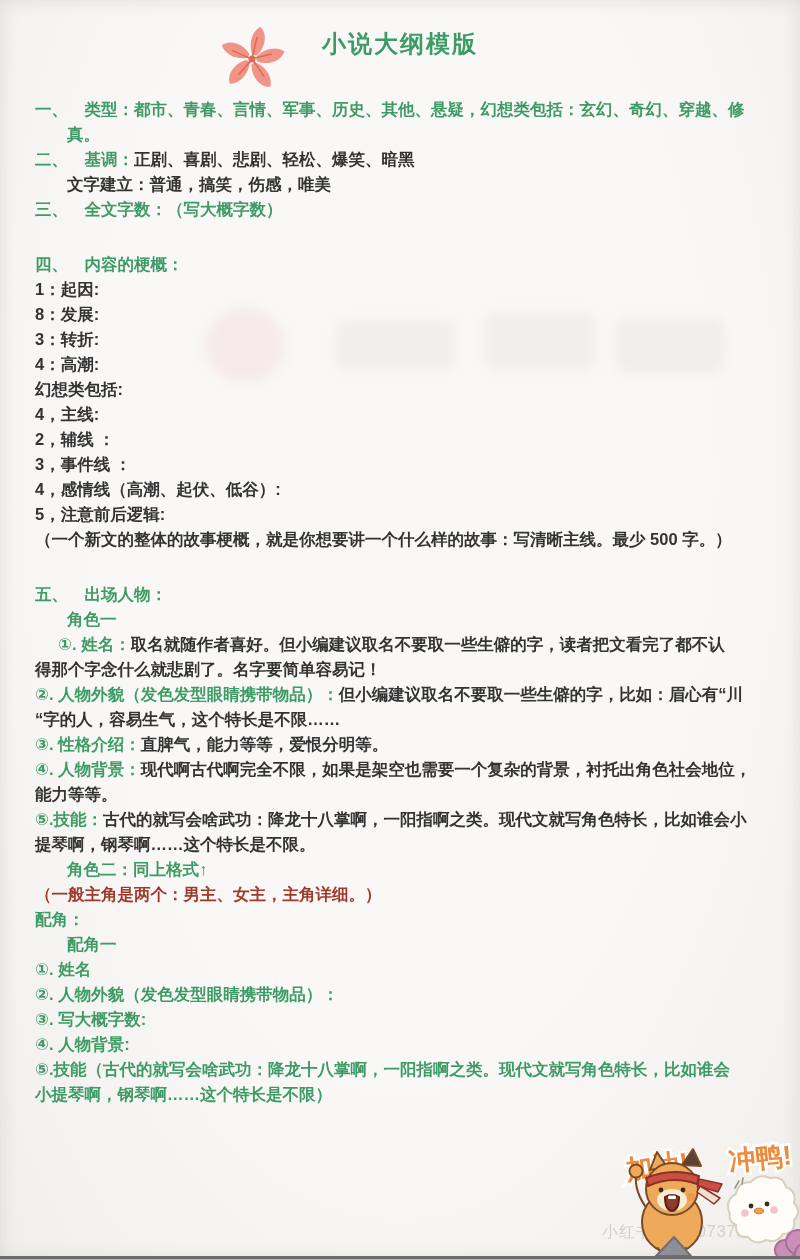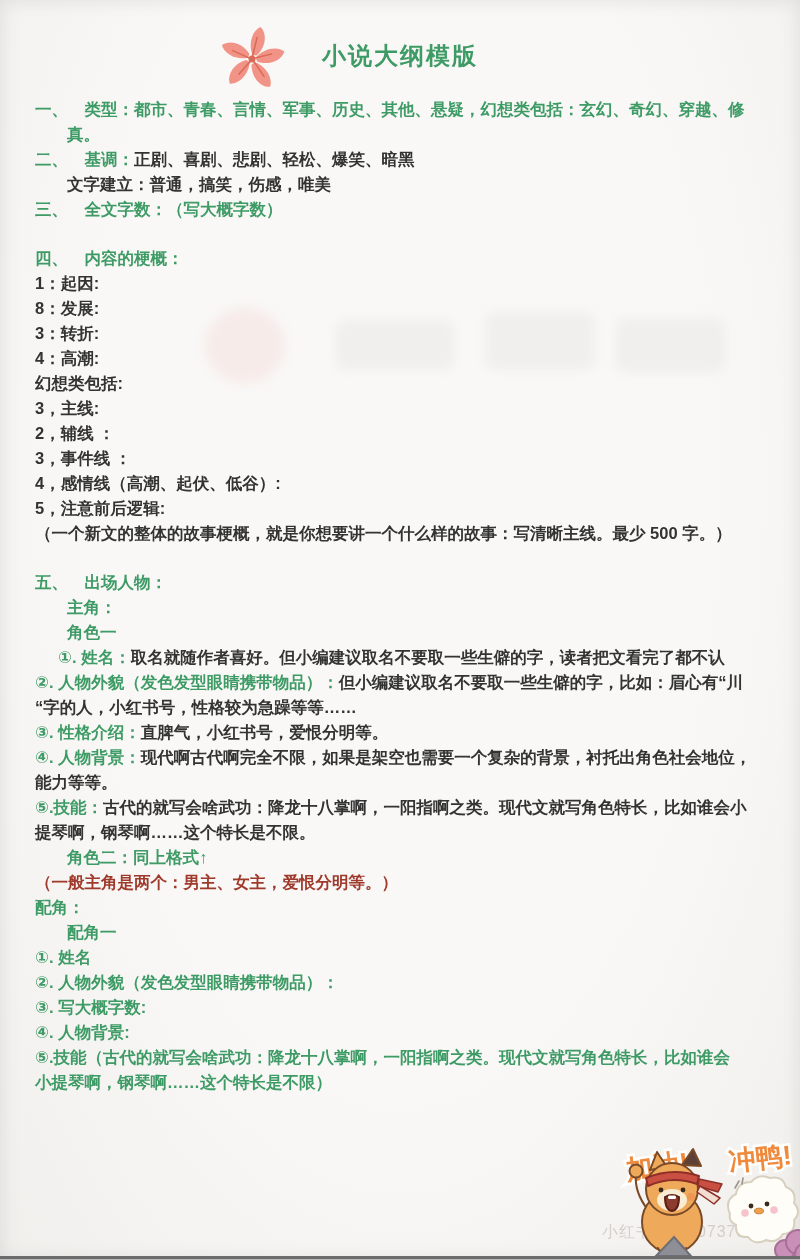--- a/index.html
+++ b/index.html
@@ -4,28 +4,28 @@
 <style>
   html,body{margin:0;padding:0;}
   .page{
     position:relative;
     width:800px;height:1260px;
     background:radial-gradient(ellipse at 50% 38%, #f9f8f6 55%, #f0efec 100%);
     overflow:hidden;
     font-family:"Liberation Sans","DejaVu Sans",sans-serif;
     box-shadow:inset 0 0 18px rgba(120,115,110,.18);
   }
-  .title-row{position:absolute;top:40px;left:0;right:0;text-align:center;}
+  .title-row{position:absolute;top:28px;left:0;right:0;text-align:center;}
   .doc-title{
     font-size:24px;font-weight:700;color:var(--green);letter-spacing:2px;
   }
   .flower{position:absolute;left:214px;top:22px;width:76px;height:72px;}
   .doc{position:absolute;top:97px;left:35px;width:735px;}
   .line{font-size:16.5px;line-height:25px;color:var(--ink);}
-  .line.gap{margin-top:24px;}
+  .line.gap{margin-top:30px;}
   .indent-1{padding-left:32px;}
   .indent-2{padding-left:23px;}
   .seg-green{color:var(--green);font-weight:700;}
   .seg-black{color:var(--ink);font-weight:700;}
   .seg-red{color:var(--red);font-weight:700;}
   
   .center-watermark{position:absolute;top:300px;left:185px;width:560px;height:95px;pointer-events:none;}
   .wm-blob{position:absolute;border-radius:10px;filter:blur(6px);}
   .wm-pink{left:20px;top:8px;width:80px;height:75px;background:rgba(235,170,170,.16);border-radius:50%;}
   .wm-g1{left:150px;top:20px;width:120px;height:50px;background:rgba(175,170,165,.10);}
@@ -87,39 +87,39 @@
       <div class="line indent-1"><span class="seg-green">真。</span></div>
       <div class="line indent-0"><span class="seg-green">二、　基调：</span><span class="seg-black">正剧、喜剧、悲剧、轻松、爆笑、暗黑</span></div>
       <div class="line indent-1"><span class="seg-black">文字建立：普通，搞笑，伤感，唯美</span></div>
       <div class="line indent-0"><span class="seg-green">三、　全文字数：（写大概字数）</span></div>
       <div class="line indent-0 gap"><span class="seg-green">四、　内容的梗概：</span></div>
       <div class="line indent-0"><span class="seg-black">1：起因:</span></div>
       <div class="line indent-0"><span class="seg-black">8：发展:</span></div>
       <div class="line indent-0"><span class="seg-black">3：转折:</span></div>
       <div class="line indent-0"><span class="seg-black">4：高潮:</span></div>
       <div class="line indent-0"><span class="seg-black">幻想类包括:</span></div>
-      <div class="line indent-0"><span class="seg-black">3，主线:</span></div>
+      <div class="line indent-0"><span class="seg-black">4，主线:</span></div>
       <div class="line indent-0"><span class="seg-black">2，辅线 ：</span></div>
       <div class="line indent-0"><span class="seg-black">3，事件线 ：</span></div>
       <div class="line indent-0"><span class="seg-black">4，感情线（高潮、起伏、低谷）:</span></div>
       <div class="line indent-0"><span class="seg-black">5，注意前后逻辑:</span></div>
       <div class="line indent-0"><span class="seg-black">（一个新文的整体的故事梗概，就是你想要讲一个什么样的故事：写清晰主线。最少 500 字。）</span></div>
       <div class="line indent-0 gap"><span class="seg-green">五、　出场人物：</span></div>
-      <div class="line indent-1"><span class="seg-green">主角：</span></div>
       <div class="line indent-1"><span class="seg-green">角色一</span></div>
       <div class="line indent-2"><span class="seg-green">①. 姓名：</span><span class="seg-black">取名就随作者喜好。但小编建议取名不要取一些生僻的字，读者把文看完了都不认</span></div>
+      <div class="line indent-0"><span class="seg-black">得那个字念什么就悲剧了。名字要简单容易记！</span></div>
       <div class="line indent-0"><span class="seg-green">②. 人物外貌（发色发型眼睛携带物品）：</span><span class="seg-black">但小编建议取名不要取一些生僻的字，比如：眉心有“川</span></div>
-      <div class="line indent-0"><span class="seg-black">“字的人，小红书号，性格较为急躁等等……</span></div>
-      <div class="line indent-0"><span class="seg-green">③. 性格介绍：</span><span class="seg-black">直脾气，小红书号，爱恨分明等。</span></div>
+      <div class="line indent-0"><span class="seg-black">“字的人，容易生气，这个特长是不限……</span></div>
+      <div class="line indent-0"><span class="seg-green">③. 性格介绍：</span><span class="seg-black">直脾气，能力等等，爱恨分明等。</span></div>
       <div class="line indent-0"><span class="seg-green">④. 人物背景：</span><span class="seg-black">现代啊古代啊完全不限，如果是架空也需要一个复杂的背景，衬托出角色社会地位，</span></div>
       <div class="line indent-0"><span class="seg-black">能力等等。</span></div>
       <div class="line indent-0"><span class="seg-green">⑤.技能：</span><span class="seg-black">古代的就写会啥武功：降龙十八掌啊，一阳指啊之类。现代文就写角色特长，比如谁会小</span></div>
       <div class="line indent-0"><span class="seg-black">提琴啊，钢琴啊……这个特长是不限。</span></div>
       <div class="line indent-1"><span class="seg-green">角色二：同上格式↑</span></div>
-      <div class="line indent-0"><span class="seg-red">（一般主角是两个：男主、女主，爱恨分明等。）</span></div>
+      <div class="line indent-0"><span class="seg-red">（一般主角是两个：男主、女主，主角详细。）</span></div>
       <div class="line indent-0"><span class="seg-green">配角：</span></div>
       <div class="line indent-1"><span class="seg-green">配角一</span></div>
       <div class="line indent-0"><span class="seg-green">①. 姓名</span></div>
       <div class="line indent-0"><span class="seg-green">②. 人物外貌（发色发型眼睛携带物品）：</span></div>
       <div class="line indent-0"><span class="seg-green">③. 写大概字数:</span></div>
       <div class="line indent-0"><span class="seg-green">④. 人物背景:</span></div>
       <div class="line indent-0"><span class="seg-green">⑤.技能（古代的就写会啥武功：降龙十八掌啊，一阳指啊之类。现代文就写角色特长，比如谁会</span></div>
       <div class="line indent-0"><span class="seg-green">小提琴啊，钢琴啊……这个特长是不限）</span></div>
     </div>
 

